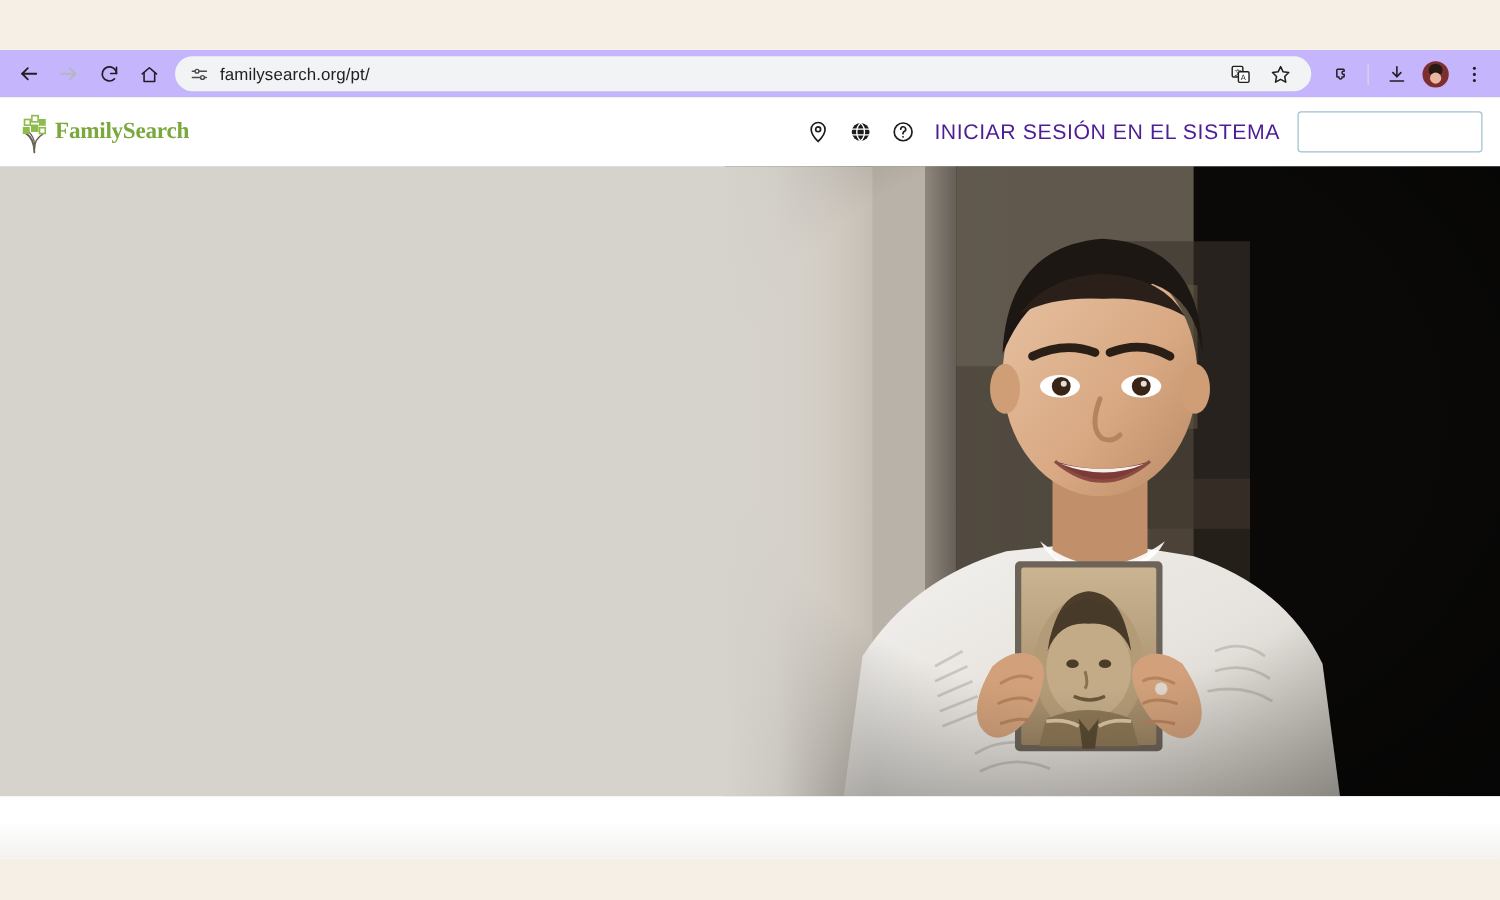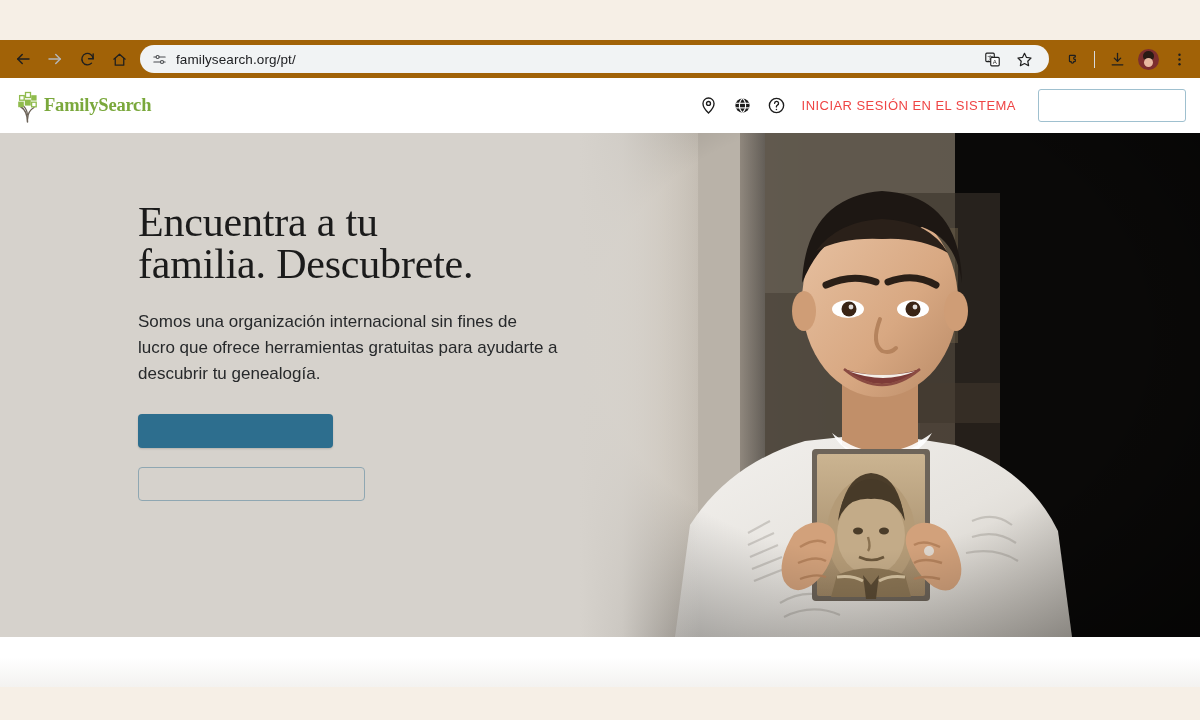--- a/index.html
+++ b/index.html
@@ -26,21 +26,21 @@
     width: 1200px;
     height: 40px;
     background: #f6efe6;
   }
 
   .toolbar {
     position: absolute;
     left: 0; top: 40px;
     width: 1200px;
     height: 38px;
-    background: #a16207;
+    background: #c4b5fd;
     display: flex;
     align-items: center;
   }
 
   .nav-btns {
     display: flex;
     align-items: center;
     gap: 2px;
     padding-left: 8px;
   }
@@ -185,24 +185,24 @@
     padding-right: 14px;
   }
 
   .hdr-icon {
     width: 34px; height: 34px;
     display: flex; align-items: center; justify-content: center;
     cursor: pointer;
   }
 
   .signin-link {
-    font-size: 13px;
-    color: #ef4444;
+    font-size: 17px;
+    color: #4c1d95;
     letter-spacing: 0.45px;
-    margin: 0 22px 0 8px;
+    margin: 0 14px 0 8px;
     white-space: nowrap;
     cursor: pointer;
   }
 
   .header-cta {
     width: 148px;
     height: 33px;
     border: 1px solid #9fc0cf;
     border-radius: 3px;
     background: #ffffff;
@@ -538,28 +538,19 @@
           <path d="M220 414 q16 -10 26 -4 M218 430 q18 -8 28 -2 M220 446 q16 -6 26 -2" stroke="#b5835d" stroke-width="2.4" fill="none"></path>
           <path d="M366 398 q-20 -14 -34 -4 q-10 8 -4 24 q8 24 26 36 q18 10 26 -8 q6 -18 -14 -48 z" fill="#d2a17b"></path>
           <path d="M360 414 q-16 -8 -26 -2 M362 430 q-18 -6 -28 0 M360 446 q-16 -4 -26 0" stroke="#b5835d" stroke-width="2.4" fill="none"></path>
           <circle cx="349" cy="418" r="5" fill="#e2e0dd" opacity="0.85"></circle>
 
           <rect x="0" y="0" width="620" height="504" fill="url(#vign)"></rect>
         </svg>
         <div class="hero-fade"></div>
       </div>
 
-      <div class="hero-content">
-        <h1 class="hero-title">
-          <span class="ln">Encuentra a tu</span>
-          <span class="ln">familia. Descubrete.</span>
-        </h1>
-        <p class="hero-sub">Somos una organización internacional sin fines de lucro que ofrece herramientas gratuitas para ayudarte a descubrir tu genealogía.</p>
-        <button class="btn-primary"></button>
-        <button class="btn-outline"></button>
-      </div>
     </div>
 
     <div class="white-band"></div>
     <div class="cream-band"></div>
   </div>
 
 </div>
 
 </body></html>

